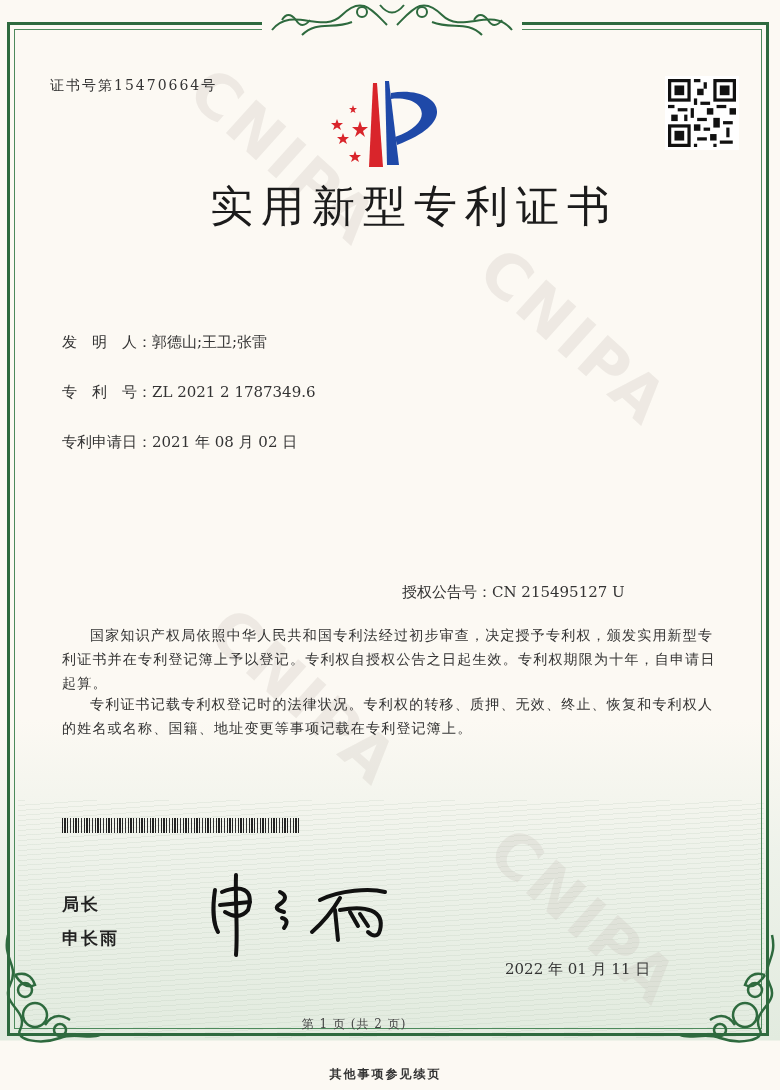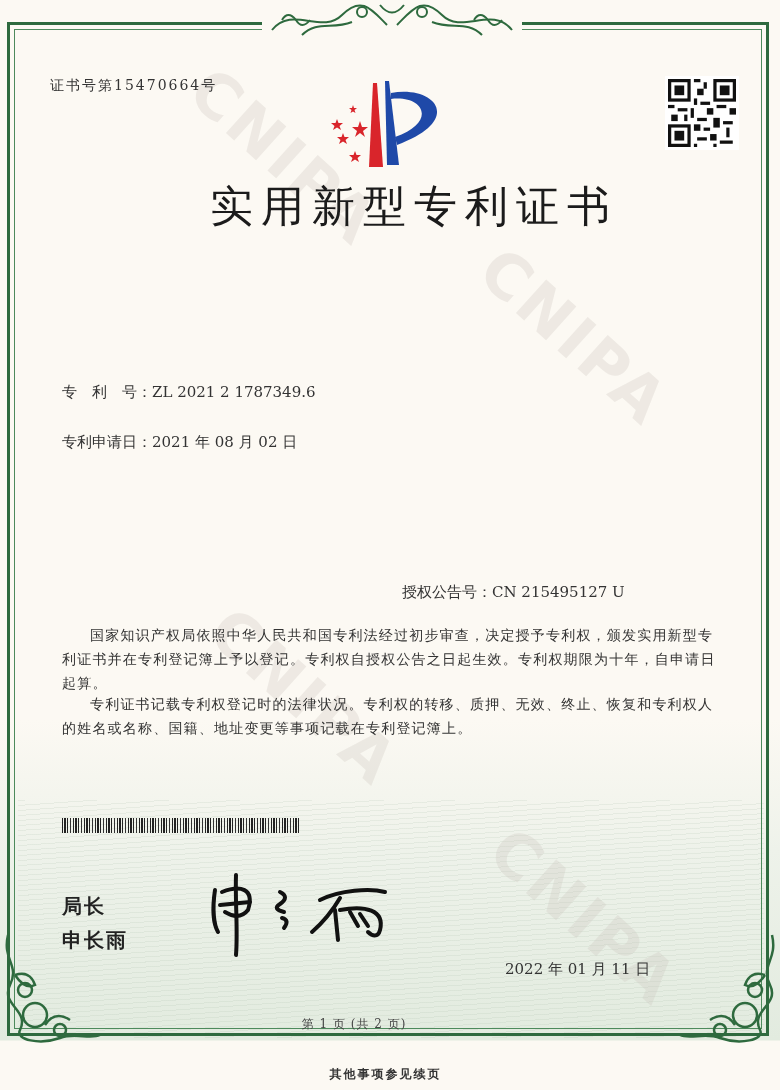--- a/index.html
+++ b/index.html
@@ -63,21 +63,21 @@
   .paragraph {
     position: absolute; left: 62px; width: 660px; font-size: 14px; line-height: 24px; color: #333;
     text-indent: 28px; letter-spacing: 1.2px;
   }
   .barcode {
     position: absolute; left: 62px; top: 818px; width: 238px; height: 15px;
     background: repeating-linear-gradient(90deg, #222 0 1px, transparent 1px 2px, #222 2px 4px, transparent 4px 5px, #222 5px 6px, transparent 6px 8px, #333 8px 9px, transparent 9px 11px);
   }
   .director {
     position: absolute; left: 62px; font-family: "DejaVu Sans", sans-serif; font-weight: bold;
-    font-size: 20px; color: #222; letter-spacing: 2px;
+    font-size: 17px; color: #222; letter-spacing: 2px;
   }
   .signature { position: absolute; left: 200px; top: 870px; width: 200px; height: 90px; }
   .issue-date { position: absolute; left: 505px; top: 960px; font-size: 15px; color: #333; }
   .page-no { position: absolute; left: 0; width: 708px; top: 1016px; text-align: center; font-size: 12px; color: #444; letter-spacing: 1px;}
   .footer-note { position: absolute; left: 0; width: 771px; top: 1066px; text-align: center; font-size: 12px; color: #333; letter-spacing: 2px; font-weight: bold;}
 </style>
 </head>
 <body>
 
 <div class="sheet">
@@ -178,20 +178,23 @@
           <rect x="16" y="19" width="4" height="1"></rect>
         <rect x="8" y="20" width="1" height="1"></rect>
           <rect x="14" y="20" width="1" height="1"></rect>
           <rect x="5" y="11" width="1" height="2"></rect>
       </g>
     </svg>
   </div>
 
   <div class="title">实用新型专利证书</div>
 
+  <div class="field" style="top:333px">
+    <span class="lbl">发　明　人：</span><span class="val">郭德山;王卫;张雷</span>
+  </div>
   <div class="field" style="top:383px">
     <span class="lbl">专　利　号：</span><span class="val">ZL 2021 2 1787349.6</span>
   </div>
   <div class="field" style="top:433px">
     <span class="lbl">专利申请日：</span><span class="val">2021 年 08 月 02 日</span>
   </div>
   <div class="field" style="top:583px; left:402px">
     <span class="lbl">授权公告号：</span><span class="val">CN 215495127 U</span>
   </div>
 

